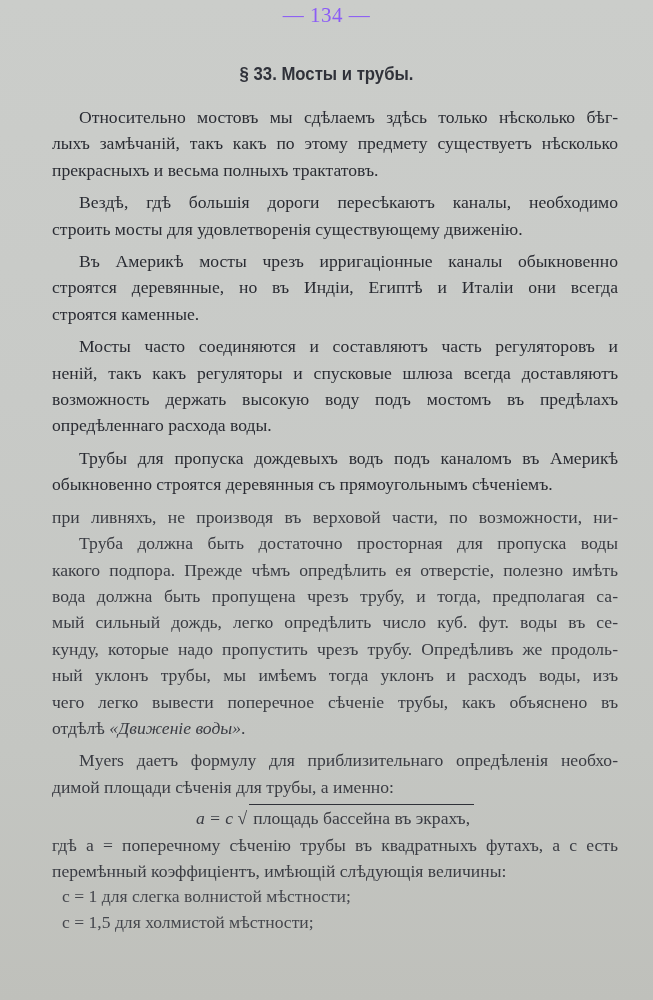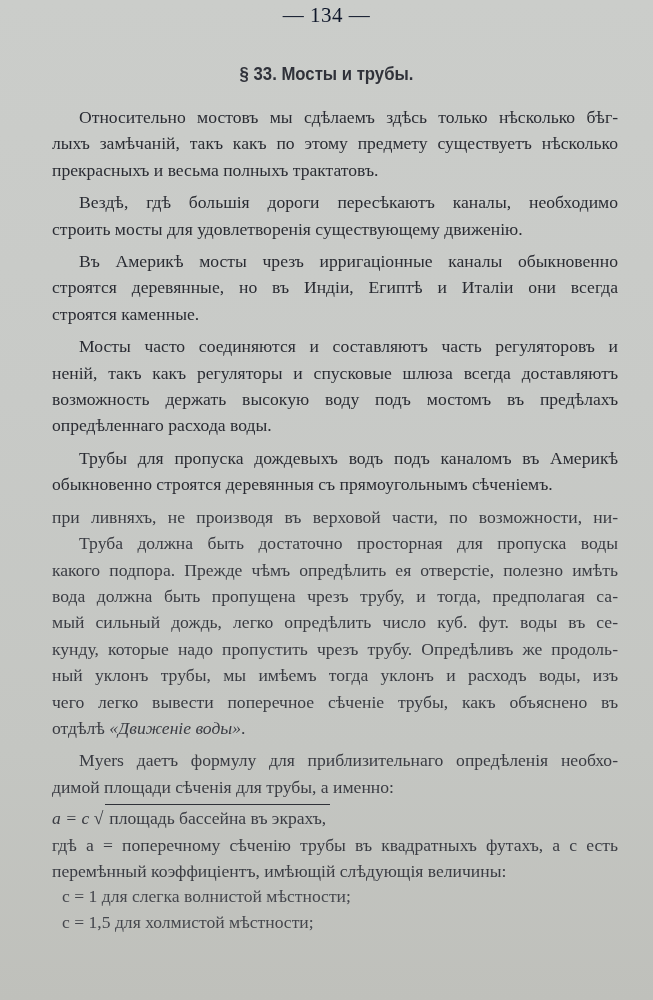--- a/index.html
+++ b/index.html
@@ -7,39 +7,39 @@
     width: 653px; height: 1000px; overflow: hidden;
     background: #c9cbc8;
     background: linear-gradient(180deg, #cbcdca 0%, #c8cac7 40%, #c4c6c2 75%, #bfc0bb 100%);
     color: #2a2c33;
     font-family: "Liberation Serif", "DejaVu Serif", serif;
     position: relative;
   }
   .page { position: absolute; left: 0; top: 0; width: 653px; height: 1000px; }
   .pagenum {
     position: absolute; top: 3px; left: 0; width: 653px; text-align: center;
-    font-size: 21px; letter-spacing: 0.5px; color: #0f172a;
+    font-size: 21px; letter-spacing: 0.5px; color: #8b5cf6;
   }
   .heading {
     position: absolute; top: 63px; left: 0; width: 653px; text-align: center;
     font-family: "Liberation Sans", "DejaVu Sans", sans-serif;
     font-weight: bold; font-size: 19px; color: #30323a;
     transform: scaleX(0.88);
   }
   .body {
     position: absolute; top: 104px; left: 52px; width: 566px;
     font-size: 17.6px; line-height: 26.4px;
     text-align: justify;
   }
   .body p { margin: 0; text-indent: 27px; }
   .body p.gap { margin-top: 6px; }
   .line { display: block; text-align: justify; text-align-last: justify; white-space: nowrap; }
   .line.last { text-align-last: left; }
   .formula {
-    text-align: left; margin: 4px 0 0 0; padding-left: 0;
+    text-align: center; margin: 4px 0 0 0; padding-left: 0;
   }
   .formula .sqrt { display: inline-block; border-top: 1.2px solid #2f3138; padding: 0 4px; margin-left: 2px; }
   .italic { font-style: italic; }
   .list { margin: 0; padding: 0; list-style: none; color: #3a3c42; }
   .list li { padding-left: 10px; line-height: 25.5px; }
   .fade { color: #3a3c43; }
   .fade2 { color: #45474d; }
 </style>
 </head>
 <body>

